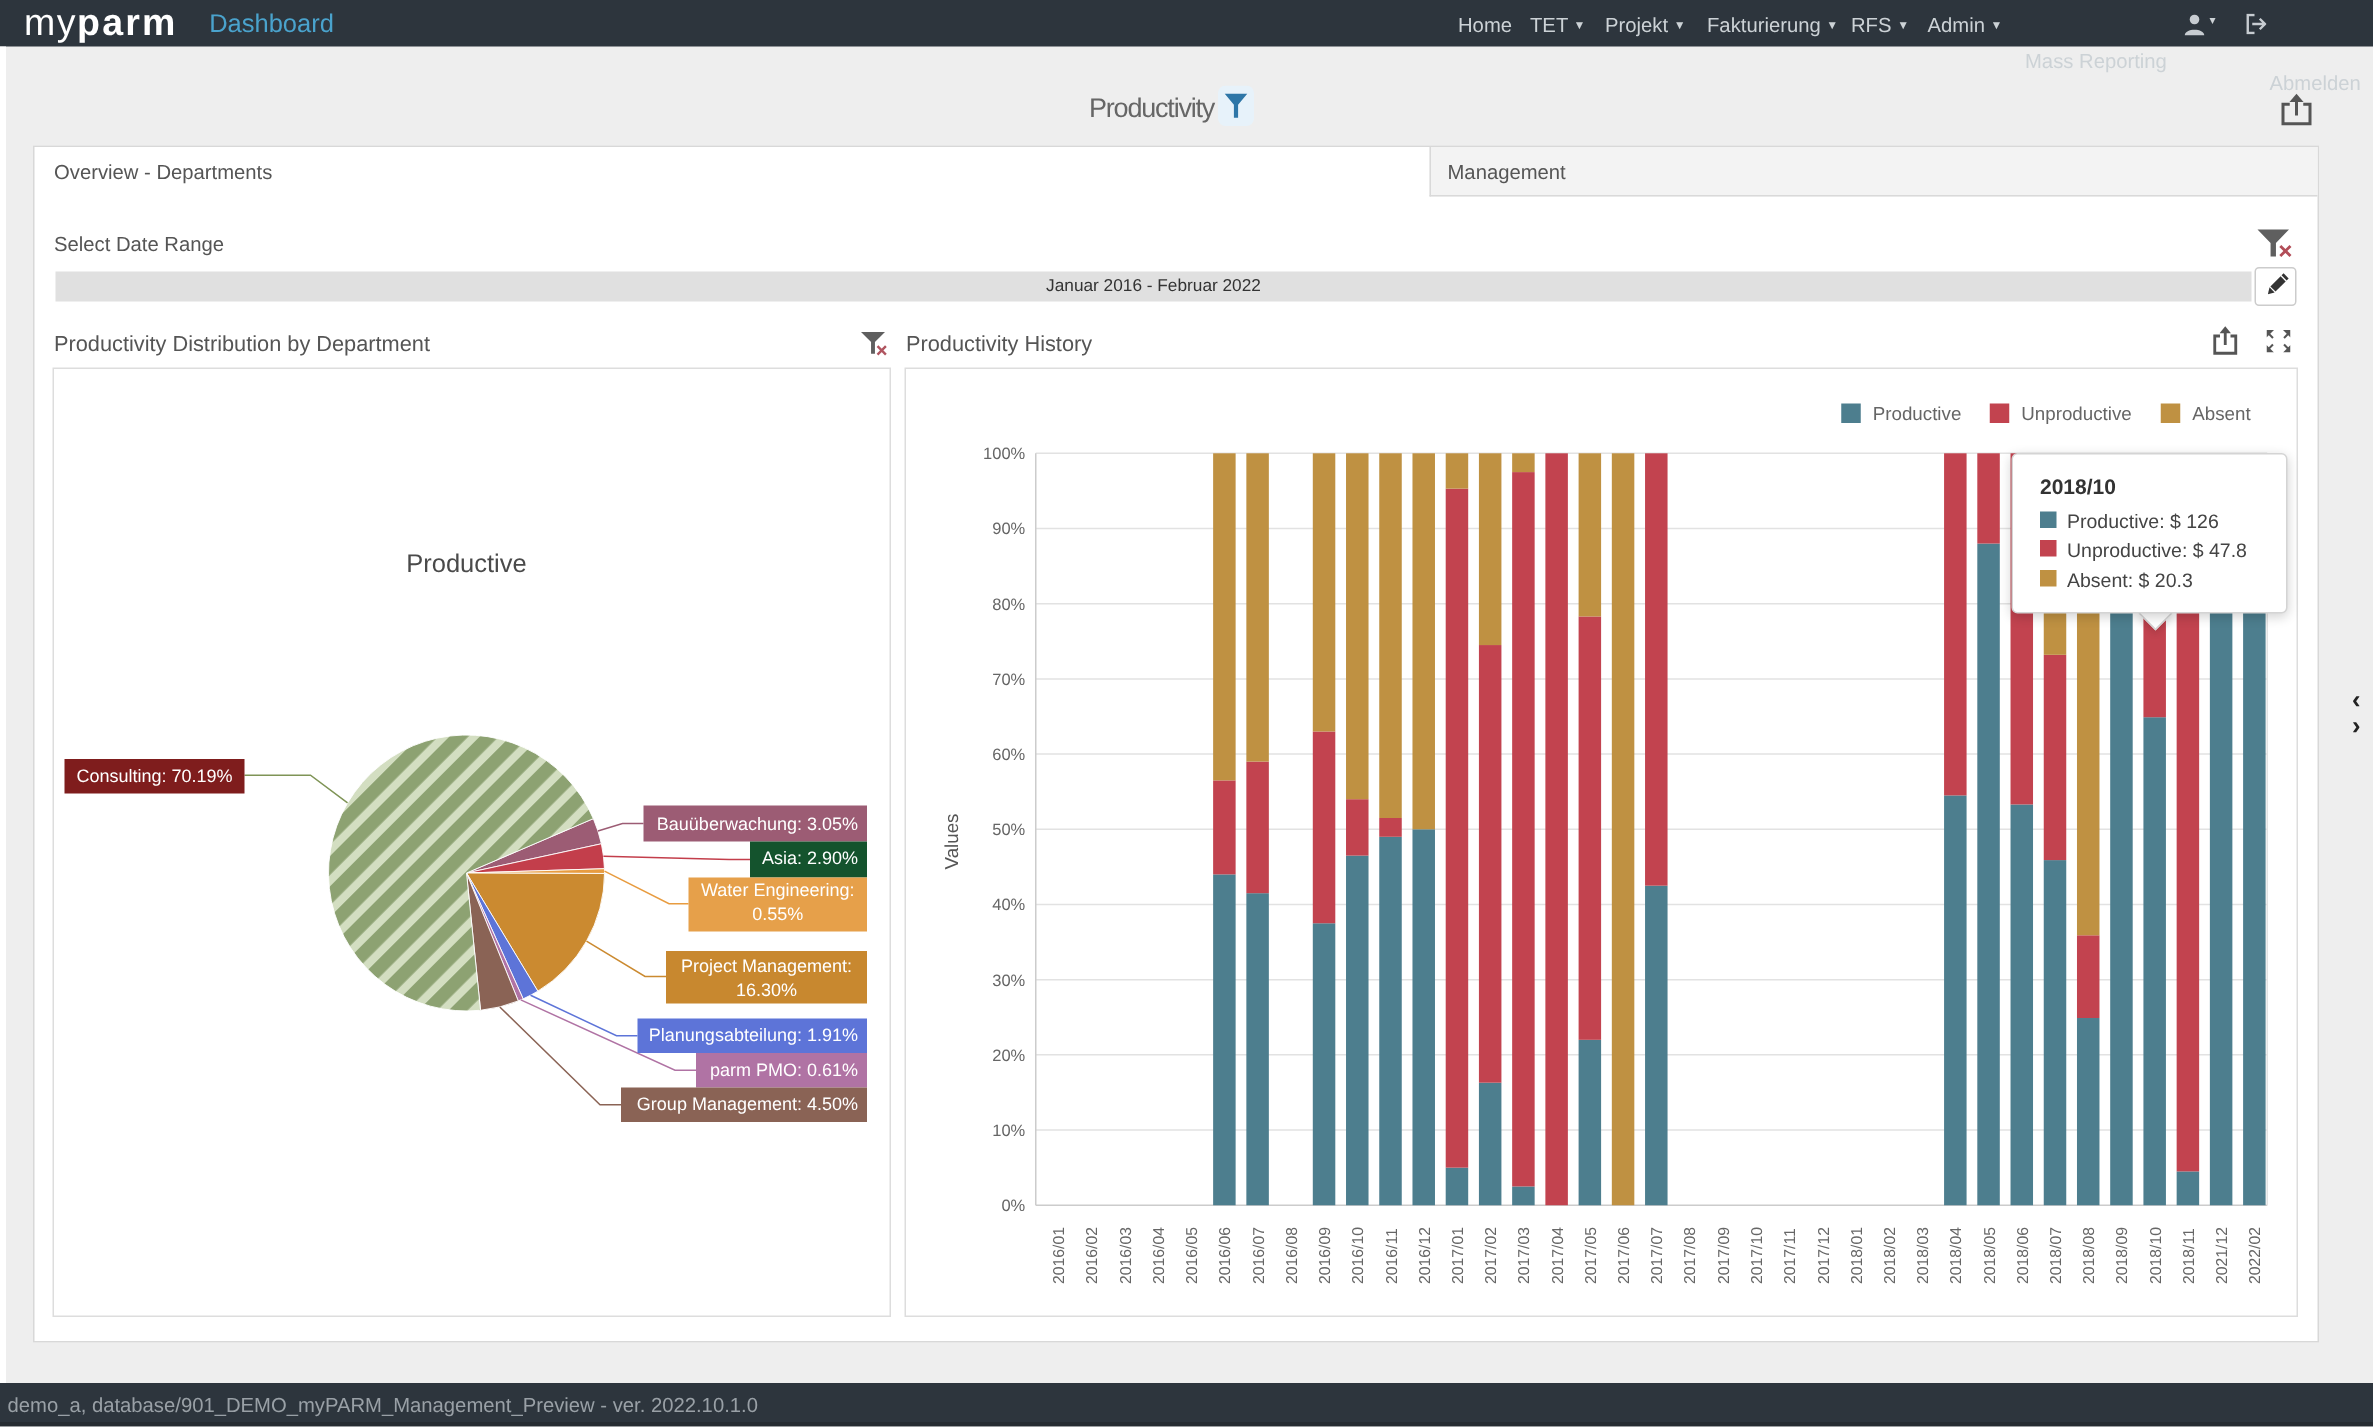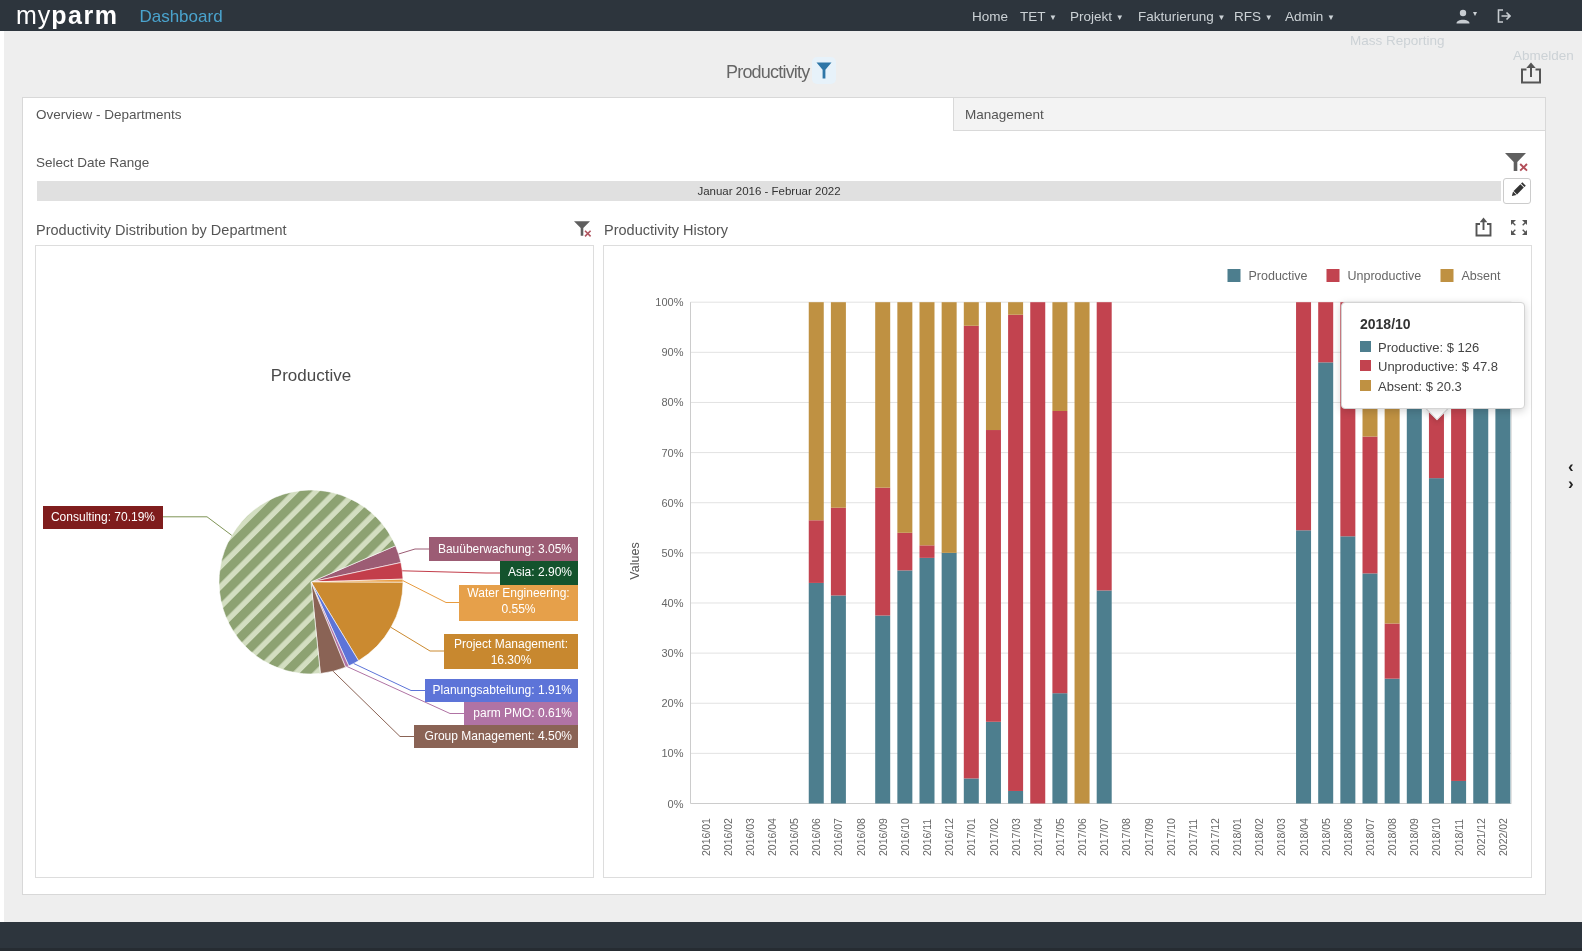--- a/index.html
+++ b/index.html
@@ -275,13 +275,14 @@
       <div><span style="display:inline-block;width:11px;height:11px;background:#4d7e8e;margin-right:7px;"></span>Productive: $ 126</div>
       <div><span style="display:inline-block;width:11px;height:11px;background:#c2434f;margin-right:7px;"></span>Unproductive: $ 47.8</div>
       <div><span style="display:inline-block;width:11px;height:11px;background:#bf9142;margin-right:7px;"></span>Absent: $ 20.3</div>
     </div>
   </div>
 
   <div class="abs" style="left:1568px;top:459px;font-size:17px;color:#222;font-weight:700;line-height:16.5px;">‹<br>›</div>
 
   <div class="abs" style="left:0;top:922px;width:1582px;height:29px;background:#2d353d;"></div>
   <div class="abs" style="left:0;top:948px;width:1582px;height:3px;background:#262c32;"></div>
+  <div class="abs" style="left:5px;top:929px;font-size:13.5px;color:#99a0a6;">demo_a, database/901_DEMO_myPARM_Management_Preview - ver. 2022.10.1.0</div>
 </div>
 
 </body></html>

